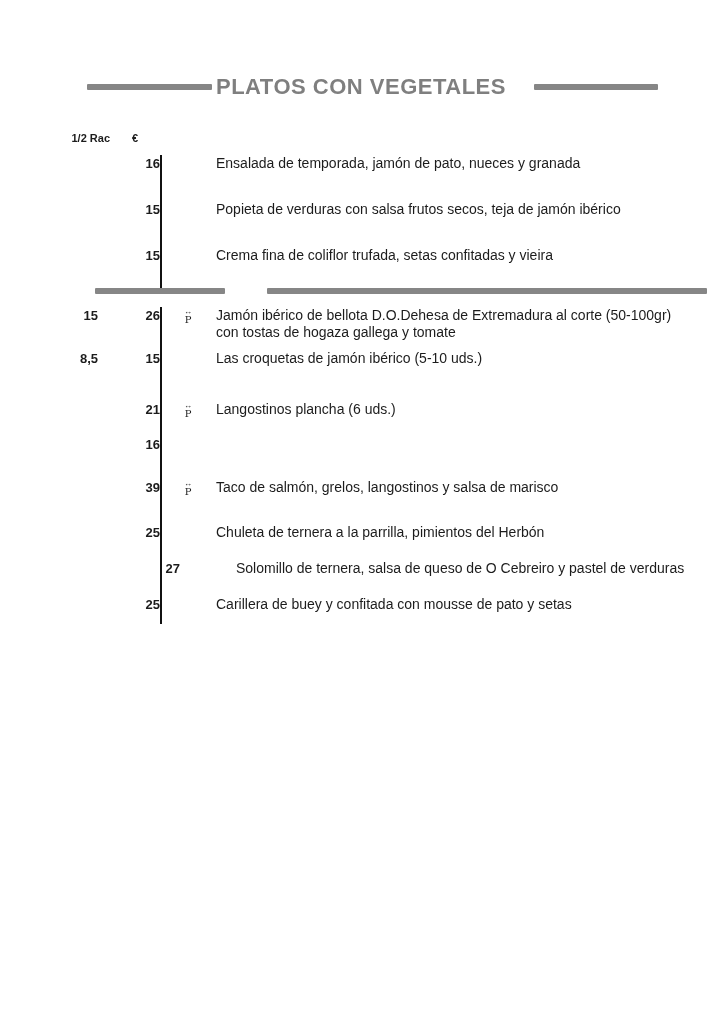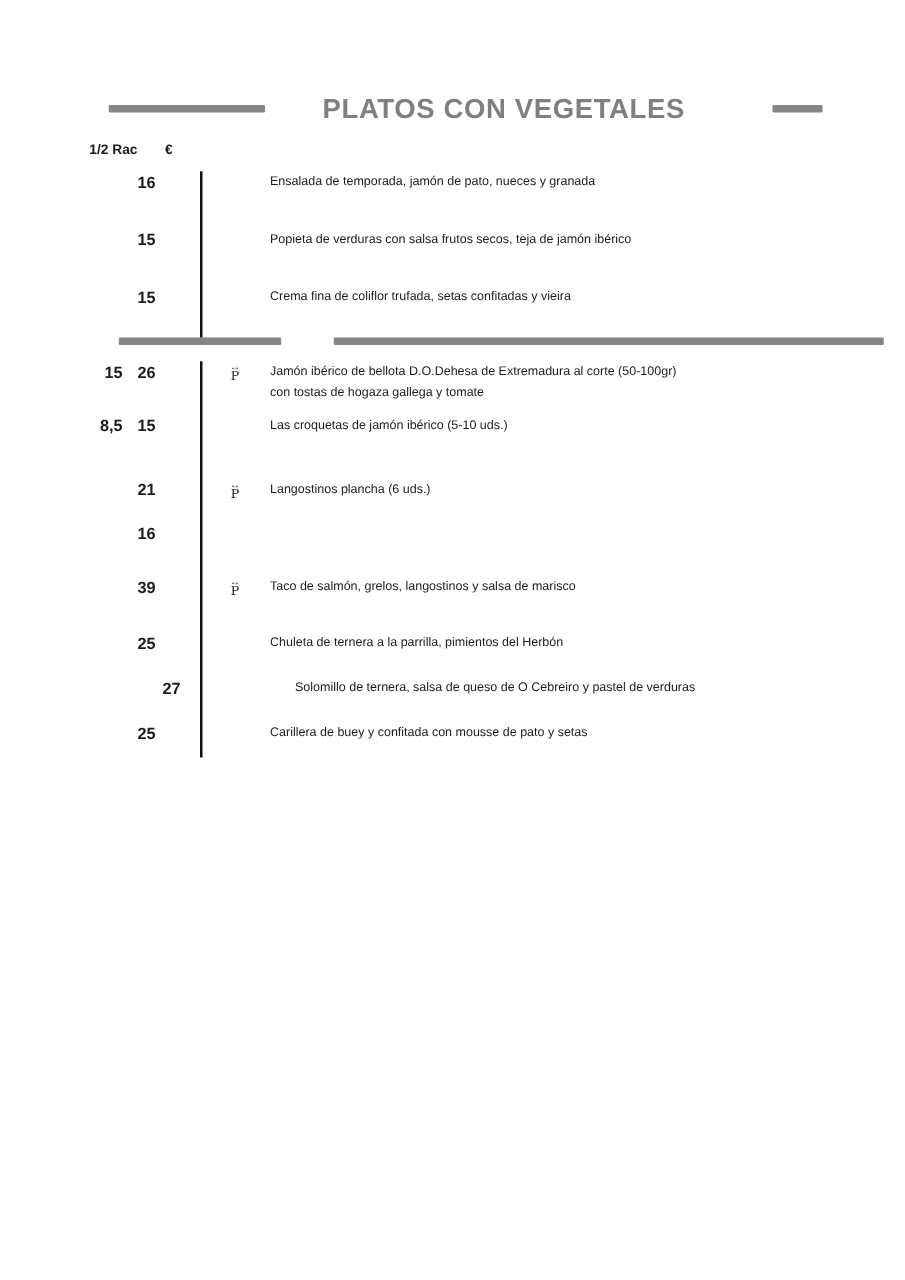--- a/index.html
+++ b/index.html
@@ -24,31 +24,31 @@
     border-radius: 1px;
   }
   .section-title {
     font-size: 22px;
     font-weight: 700;
     letter-spacing: 0.5px;
     color: #7f7f7f;
     line-height: 26px;
     white-space: nowrap;
   }
-  #section-1 .section-header { margin: 74px 66px 0 87px; gap: 42px; }
+  #section-1 .section-header { margin: 74px 66px 0 87px; }
   #section-1 .rule-left  { width: 125px; margin-right: 4px; }
   #section-1 .rule-right { flex: 1; margin-left: 28px; }
   #section-2 .section-header { margin: 0 17px 0 95px; }
   #section-2 .rule-left  { width: 130px; margin-right: 22px; }
   #section-2 .rule-right { flex: 1; margin-left: 20px; }
 
   
   .col-headers {
     display: flex;
-    margin-top: 14px;
+    margin-top: 32px;
     font-size: 11px;
     font-weight: 700;
     line-height: 13px;
   }
   .col-half  { width: 110px; text-align: right; }
   .col-euro  { width: 50px;  text-align: center; }
 
   
   .items { position: relative; }
   .vline {
@@ -56,35 +56,35 @@
     left: 160px; top: 0; bottom: 0;
     width: 1.5px;
     background: #111;
   }
   .row { display: flex; align-items: flex-start; line-height: 17px; }
   .half {
     width: 110px; text-align: right; padding-right: 12px;
     font-weight: 700; font-size: 13px;
   }
   .price {
-    width: 50px; text-align: left;
+    width: 50px; text-align: right;
     font-weight: 700; font-size: 13px;
   }
   .icon-cell {
     width: 56px;
     display: flex; justify-content: center;
     padding-top: 1px;
   }
   .specialty {
     display: inline-flex; flex-direction: column; align-items: center;
     line-height: 1; color: #222;
   }
   .specialty .arrow { font-size: 8px; margin-bottom: -1px; }
   .specialty .pee   { font-size: 10px; font-family: "DejaVu Serif", serif; }
-  .desc { width: 470px; font-size: 10px; }
+  .desc { width: 470px; font-size: 14px; }
   .desc .line2 { display: block; }
 
   #items-1 { margin-top: 4px; padding-bottom: 24px; }
   #items-1 .row:first-child { margin-top: 10px; }
   #items-1 .row + .row { margin-top: 29px; }
 
   #section-2 { margin-top: 0; }
   #items-2 { margin-top: 13px; padding-bottom: 11px; }
   #items-2 .row:nth-child(2) { margin-top: 1px; }   
   #items-2 .row:nth-child(3) { margin-top: 9px; }

